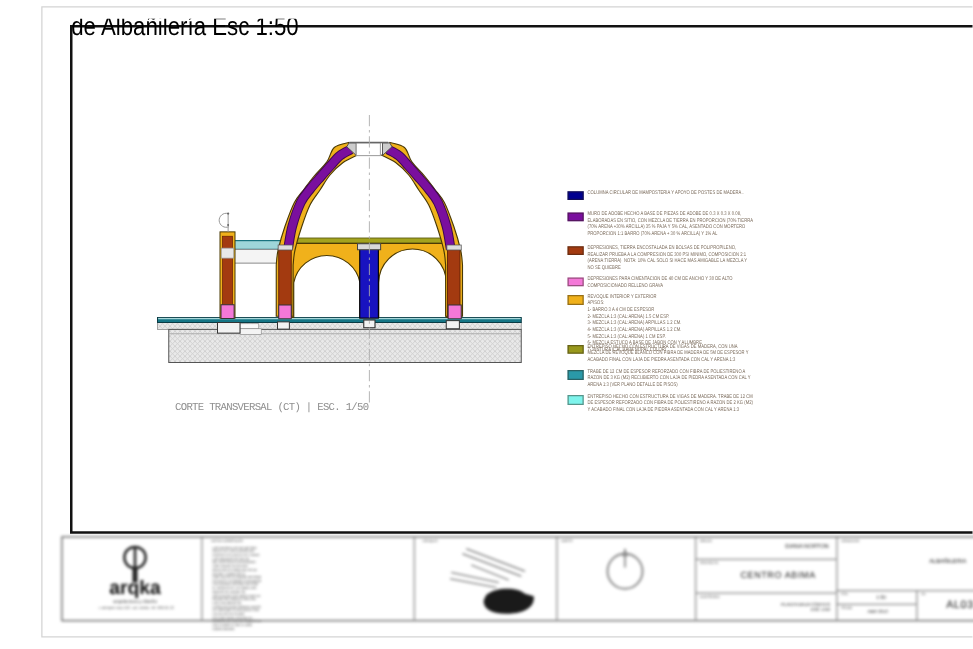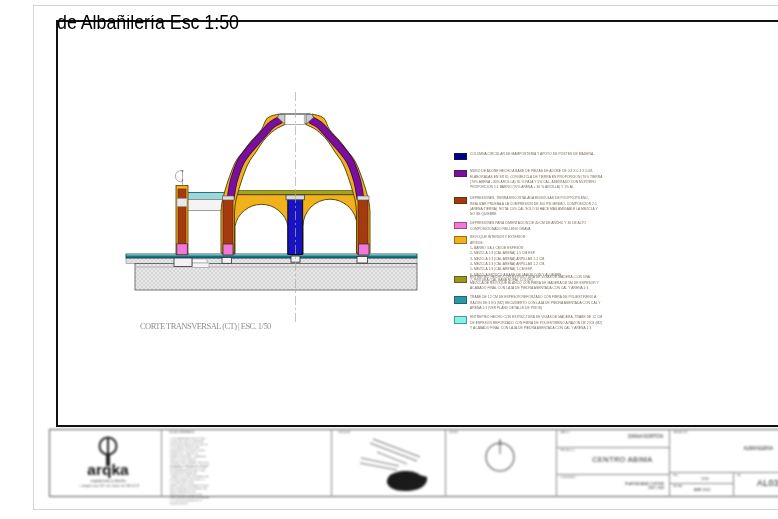--- a/index.html
+++ b/index.html
@@ -103,21 +103,21 @@
 
       <path d="M199.8,29.3 L194,29.3 L194,39.3 L201.6,32.4 Z" fill="#ccc" stroke="#444" stroke-width="0.7"></path>
 
       <rect x="173" y="29.3" width="19.3" height="10.2" fill="#fff" stroke="#999" stroke-width="0.8"></rect>
       <line x1="167.5" y1="28.9" x2="198.6" y2="28.9" stroke="#666" stroke-width="1.2"></line>
     </g>
 
     <line x1="183.5" y1="7" x2="183.5" y2="237" stroke="#aaa" stroke-width="0.7" stroke-dasharray="9 3 2 3"></line>
   </svg>
 
-  <div class="abs" style="left:113px;top:320.5px;font-family:Liberation Serif, serif;font-size:8.5px;letter-spacing:-0.55px;color:#8f8f8f;">CORTE TRANSVERSAL (CT) | ESC. 1/50</div>
+  <div class="abs" style="left:113px;top:320.5px;font-family:Liberation Mono, monospace;font-size:8.5px;letter-spacing:-0.55px;color:#8f8f8f;">CORTE TRANSVERSAL (CT) | ESC. 1/50</div>
 
   <div id="legend" class="abs" style="left:0;top:0;width:778px;height:519px;">
     <style>
       .sw{position:absolute;left:427px;width:11px;height:5.5px;border:0.5px solid rgba(40,30,20,0.45);}
       .lt{position:absolute;left:443px;width:132px;}
       .lt>div{font-size:8.6px;line-height:10.7px;width:345px;color:#786858;letter-spacing:0.1px;transform:scale(0.385,0.5);transform-origin:0 0;filter:blur(0.22px);}
     </style>
 
     <div class="sw" style="top:152.5px;background:#00008f;"></div>
     <div class="lt" style="top:150.5px;">

